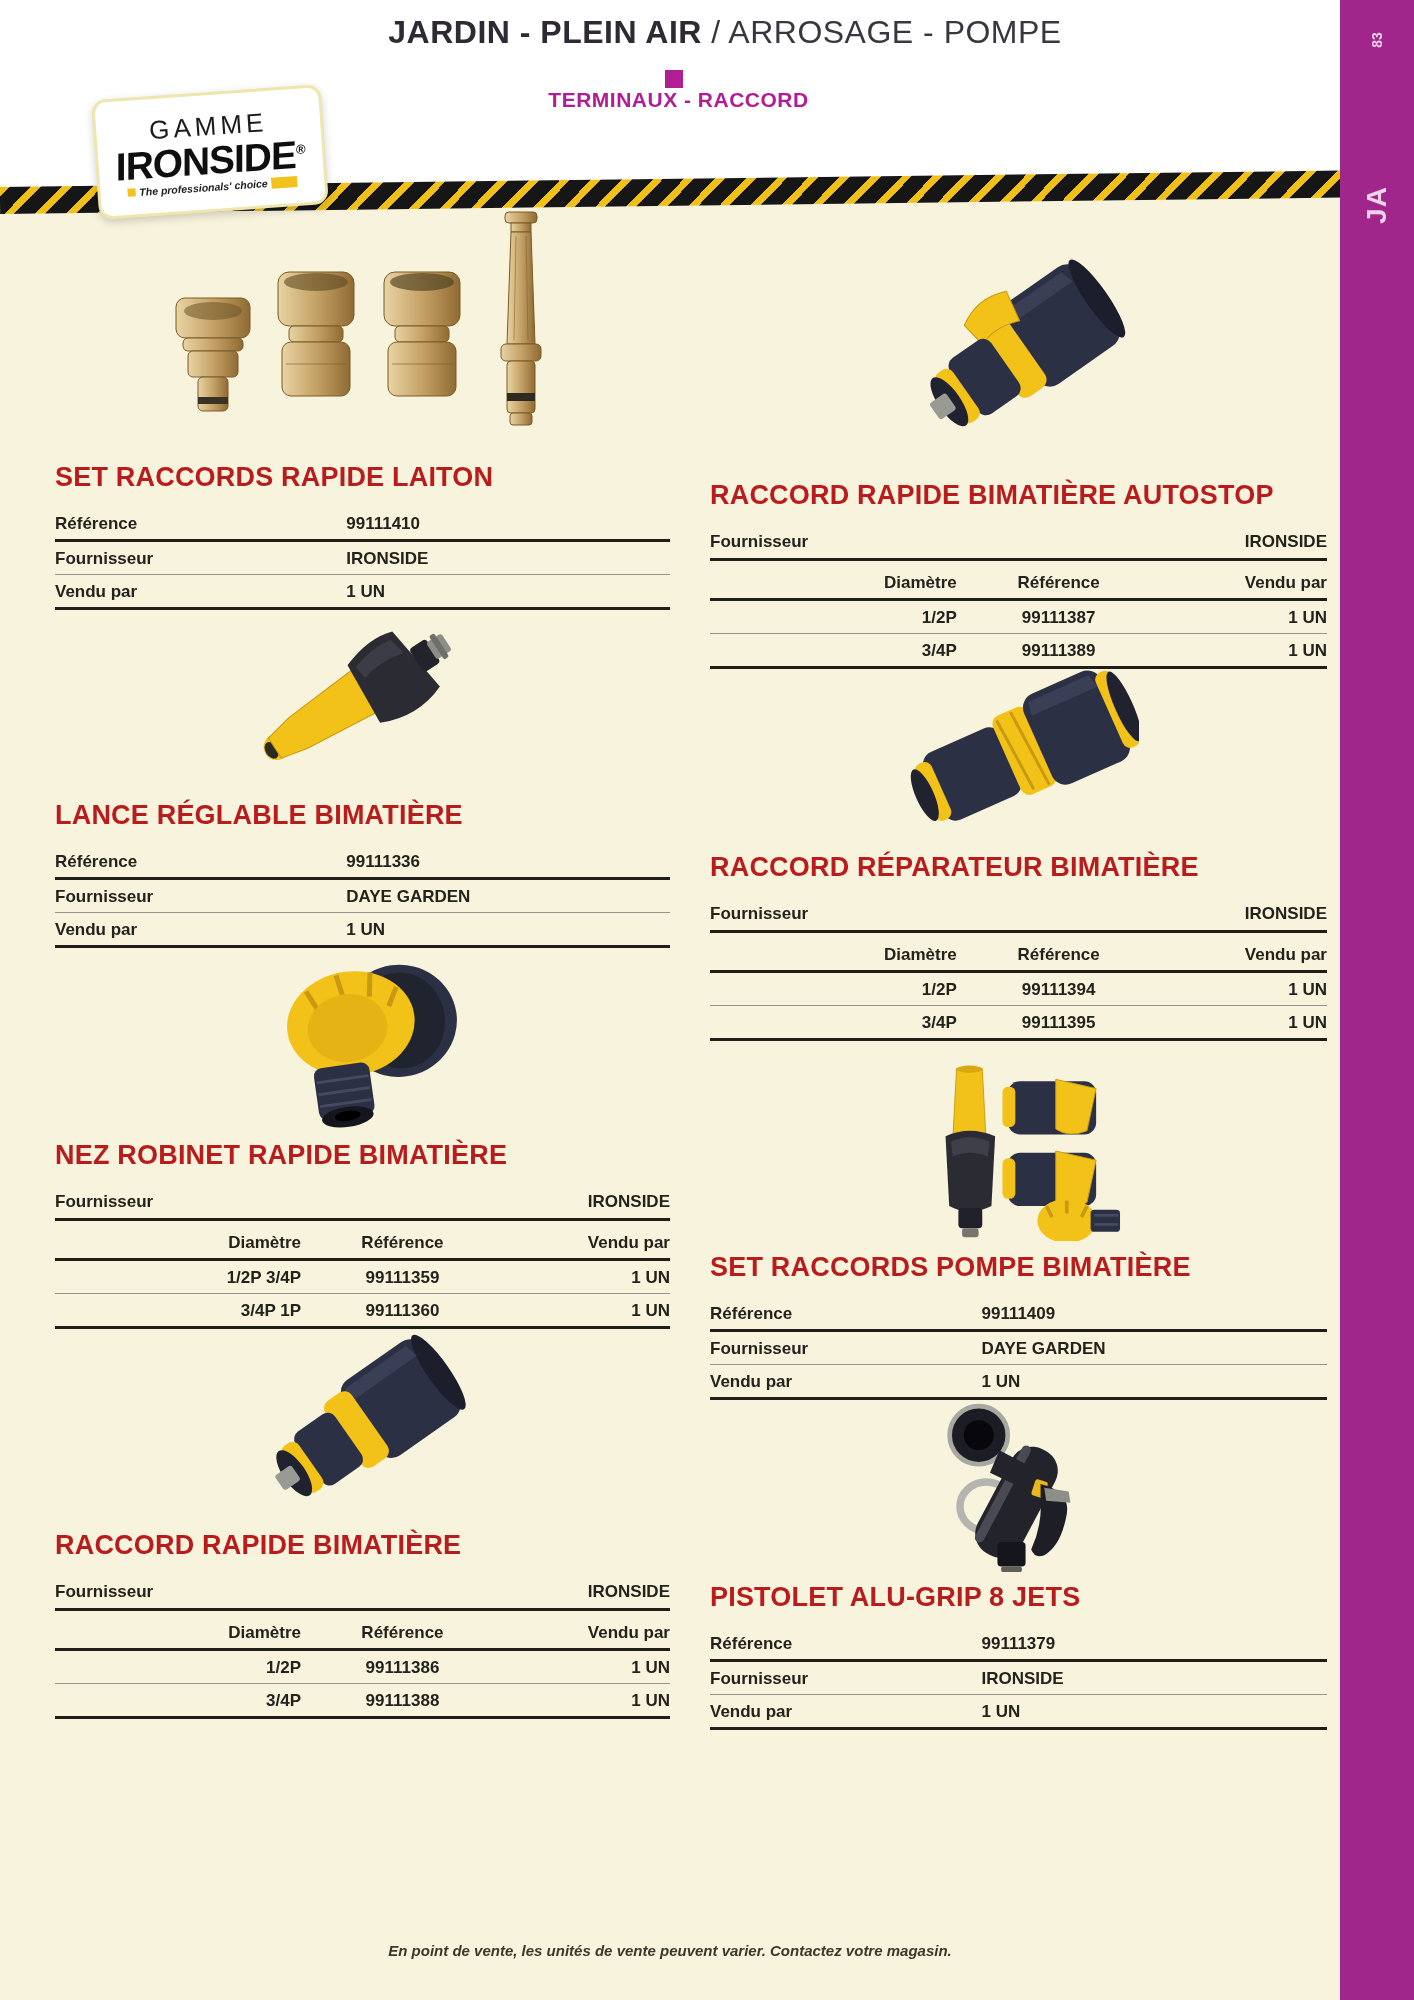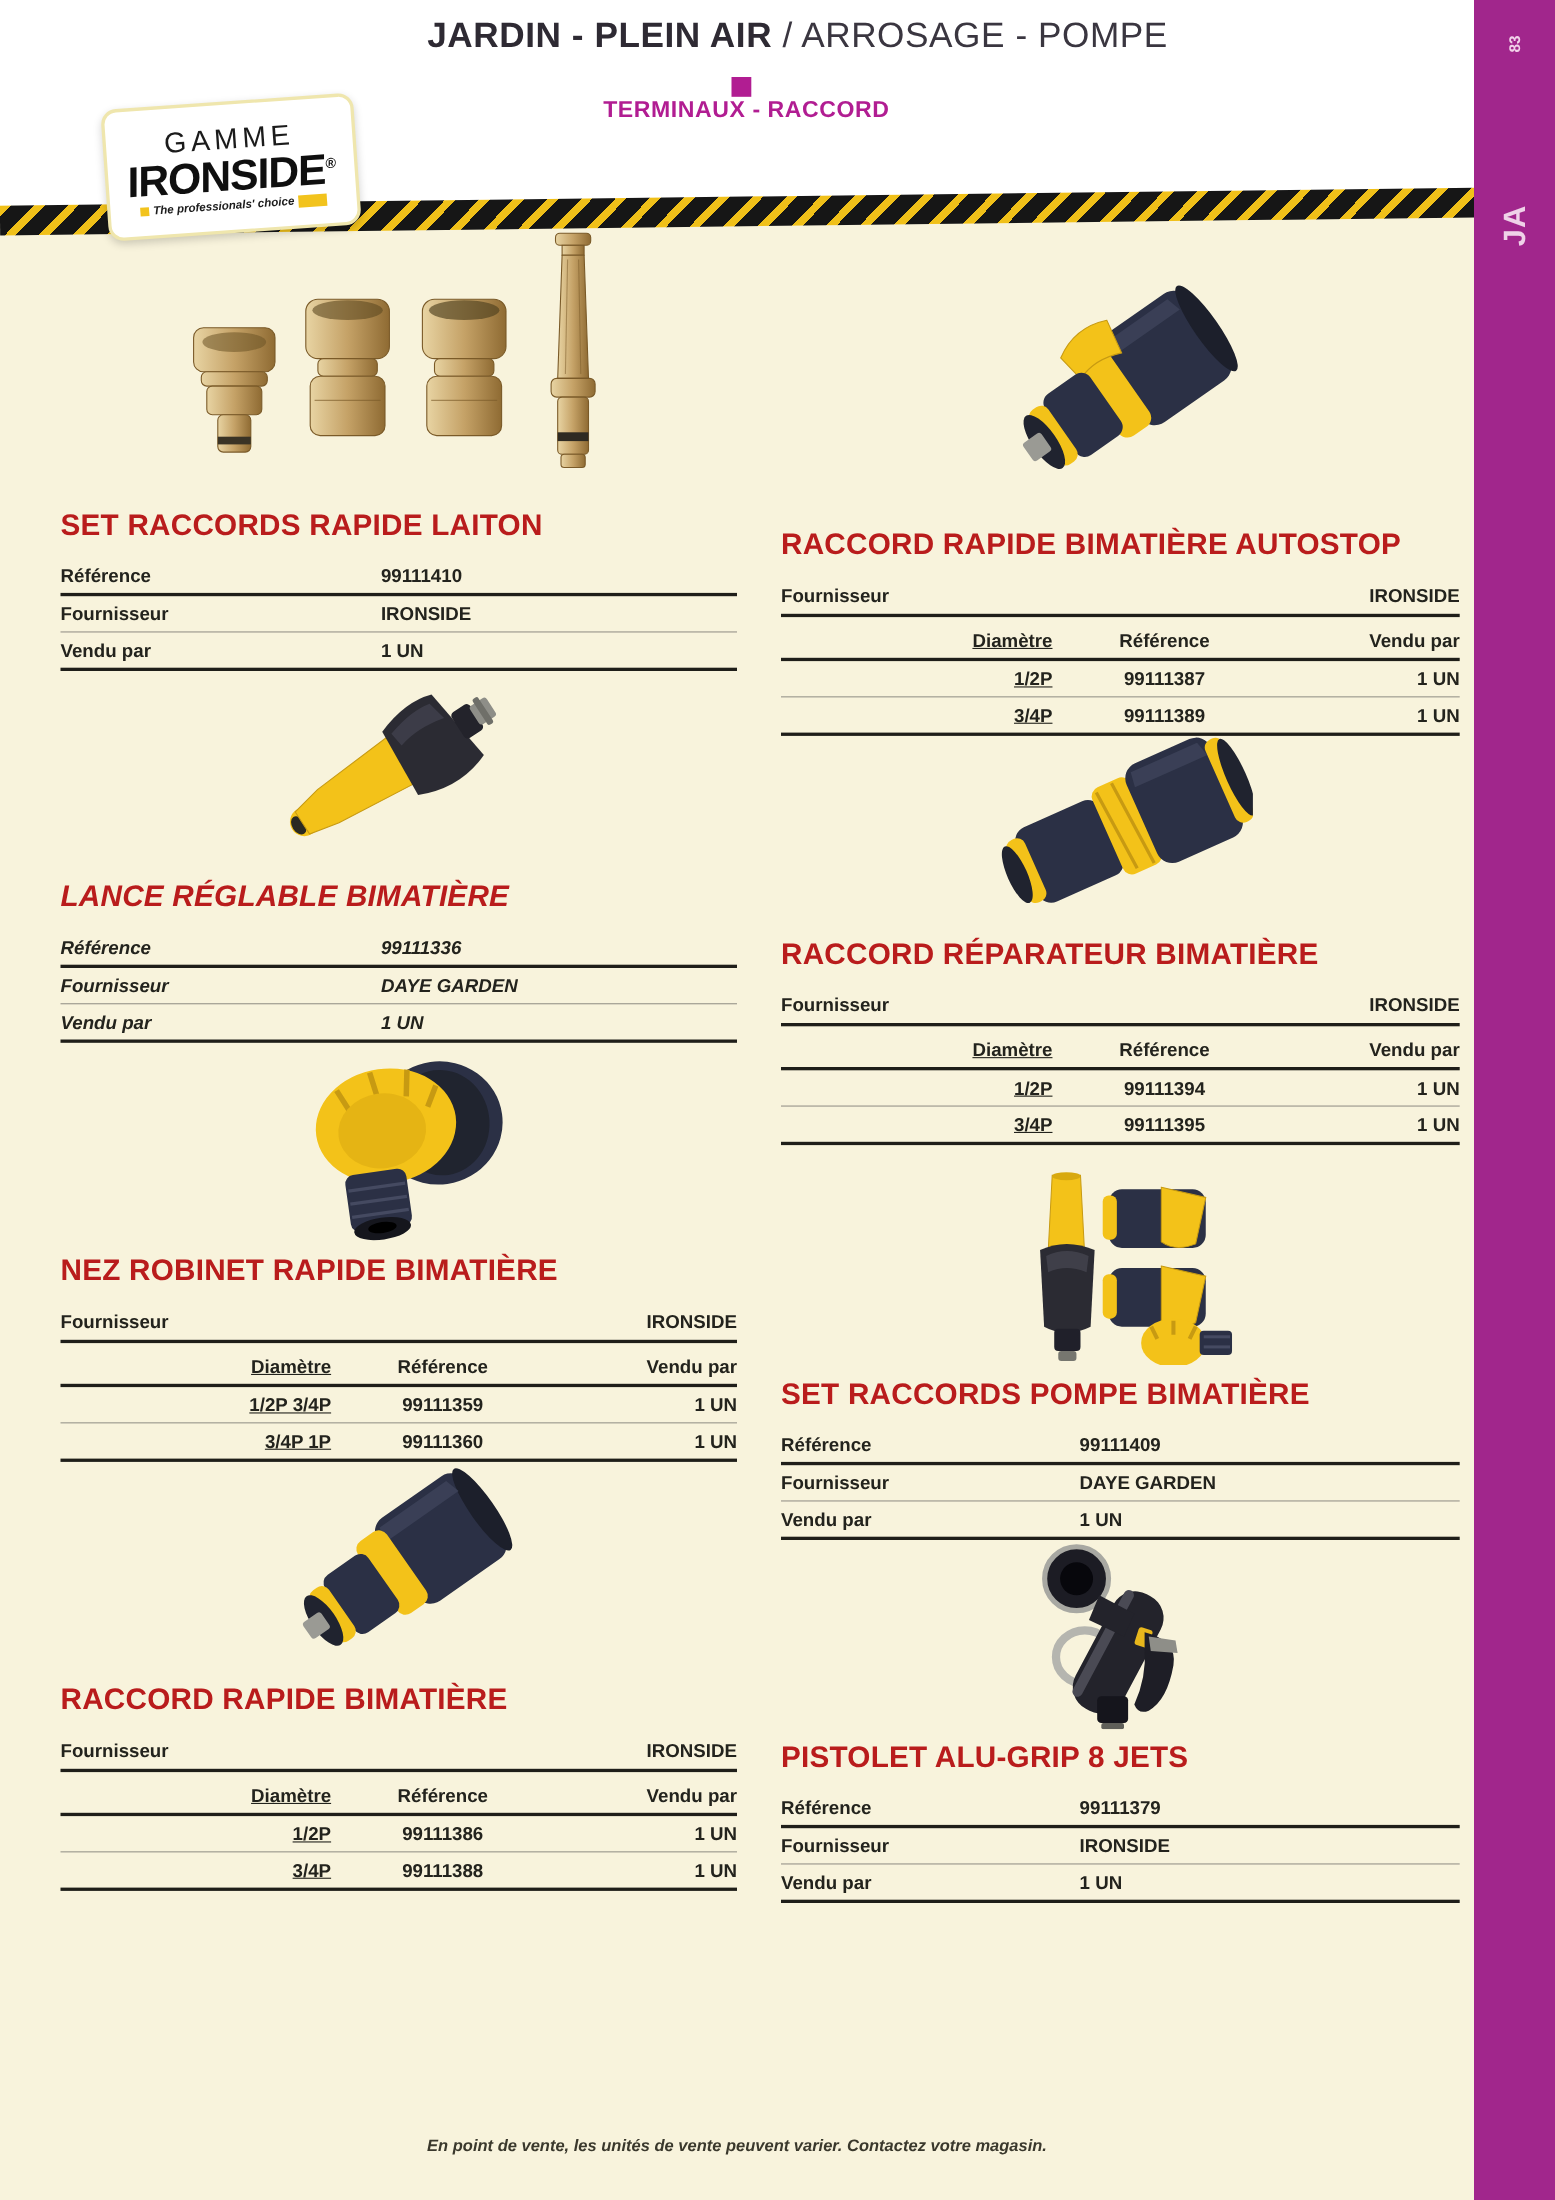--- a/index.html
+++ b/index.html
@@ -69,21 +69,21 @@
   .kv-row .k{width:44%;font-weight:700;}
   .kv-row .v{width:56%;font-weight:700;}
   .kv-left .v{padding-left:6%;}
   .rule-thick{border-bottom:3px solid #1f1e19;}
   .rule-thin{border-bottom:1.5px solid #97948a;}
   .t3{width:100%;}
   .sup-row{display:flex;justify-content:space-between;align-items:baseline;padding:7px 0 6px 0;font-size:17px;color:#23231d;}
   .sup-row .k{font-weight:700;}
   .sup-row .v{font-weight:700;}
   .cols{display:flex;align-items:baseline;padding:7px 0 5px 0;font-size:17px;color:#23231d;font-weight:700;}
-  .cols .c1{width:40%;text-align:right;text-decoration:underline;}
+  .cols .c1{width:40%;text-align:right;}
   .cols .c2{width:33%;text-align:center;}
   .cols .c3{width:27%;text-align:right;}
   .cols.head{padding-top:12px;}
   
   .footer{
     position:absolute;top:1942px;left:0;width:1340px;text-align:center;
     font-size:15px;font-weight:700;font-style:italic;color:#3a382c;
   }
 </style>
 </head>
@@ -195,21 +195,21 @@
         <path d="M20,88 L48,82 L132,76 L132,126 L48,118 L20,112 Z" fill="#f3c219" stroke="#c79a12" stroke-width="1"></path>
         <path d="M126,70 Q158,58 182,66 L192,138 Q158,152 122,136 Z" fill="#2b2b33"></path>
         <path d="M132,76 Q158,68 176,72 L180,90 Q154,84 134,90 Z" fill="#41414d" opacity="0.8"></path>
         <rect x="186" y="90" width="20" height="28" rx="4" fill="#23232b"></rect>
         <rect x="204" y="94" width="18" height="20" rx="3" fill="#8e8e88"></rect>
         <rect x="210" y="90" width="6" height="28" rx="2" fill="#6f6f69"></rect>
       </g>
     </svg>
   </div>
 
-  <section class="product col-left" style="top:800px;font-style:italic;">
+  <section class="product col-left" style="top:800px;">
     <h2 class="ptitle">LANCE RÉGLABLE BIMATIÈRE</h2>
     <div class="kv kv-left">
       <div class="kv-row rule-thick">
         <span class="k">Référence</span>
         <span class="v">99111336</span>
       </div>
       <div class="kv-row rule-thin">
         <span class="k">Fournisseur</span>
         <span class="v">DAYE GARDEN</span>
       </div>

